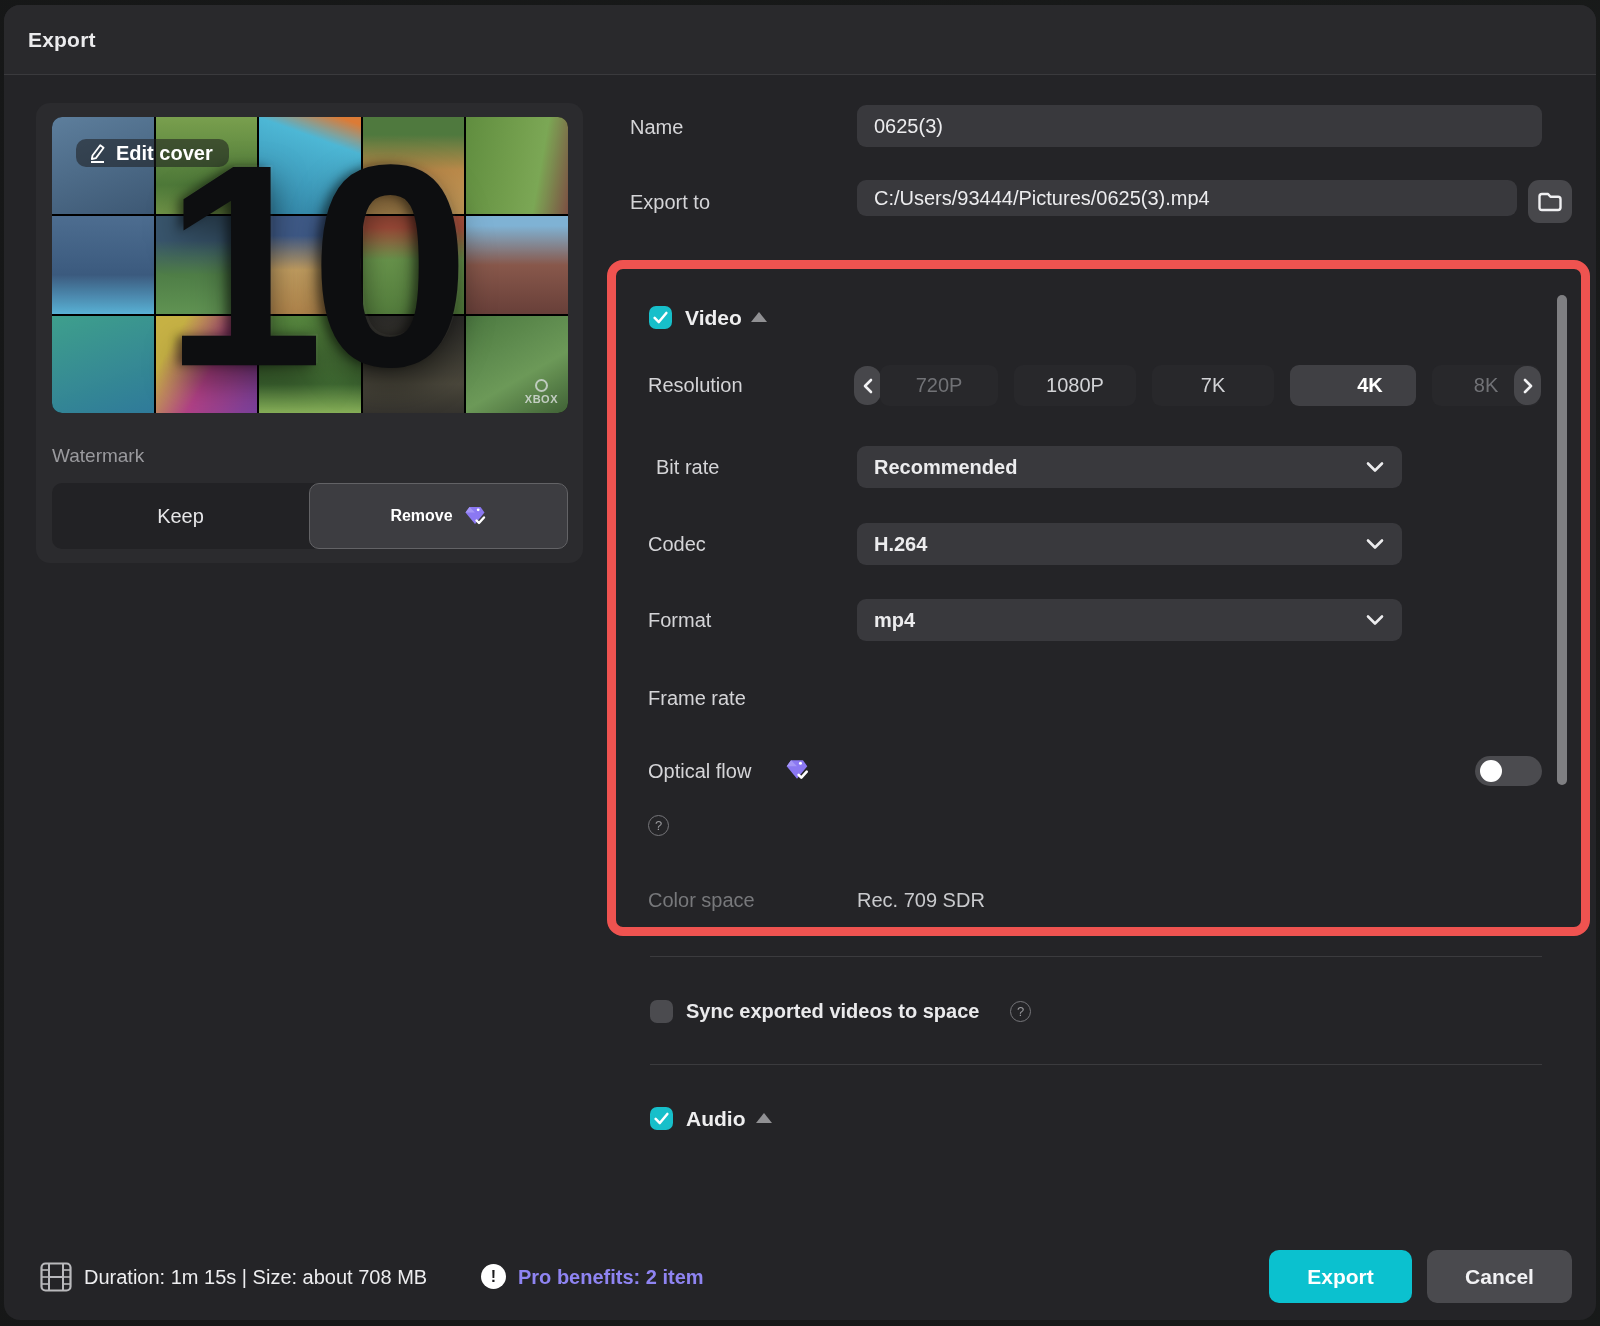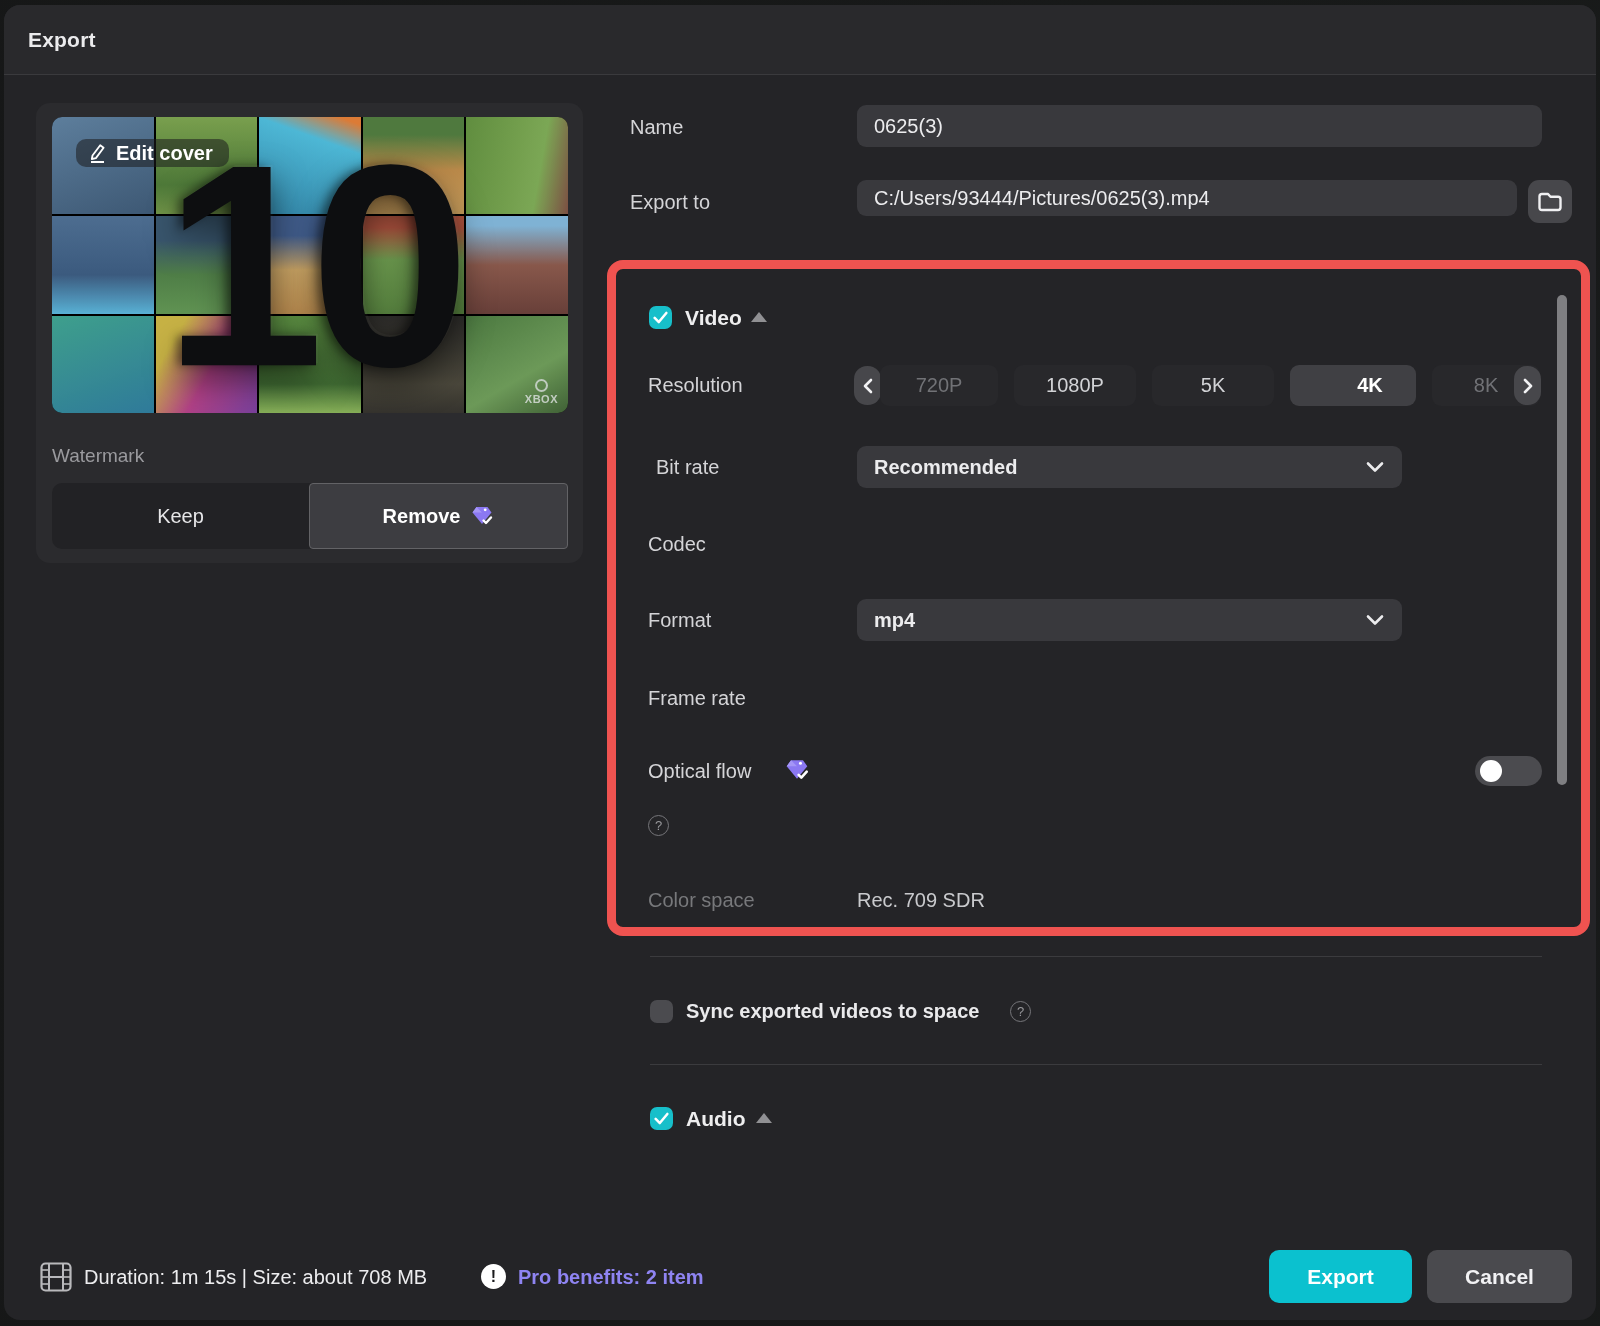--- a/index.html
+++ b/index.html
@@ -49,22 +49,22 @@
   .xbox { position:absolute; right:10px; bottom:8px; display:flex; flex-direction:column; align-items:center; gap:1px; opacity:.75; }
   .xbox .ball { width:13px; height:13px; border:2px solid #dfe2e4; border-radius:50%; }
   .xbox span { color:#e8eaec; font-size:11px; letter-spacing:.5px; font-weight:700; }
 
   .wm-label { position:absolute; left:16px; top:342px; color:#9a9a9e; font-size:19px; }
   .seg { position:absolute; left:16px; top:380px; width:516px; height:66px;
          background:#222225; border-radius:10px; display:flex; }
   .seg-keep { flex:1; display:flex; align-items:center; justify-content:center;
               color:#e6e6e8; font-size:20px; cursor:pointer; border-radius:10px; }
   .seg-remove { flex:1; display:flex; align-items:center; justify-content:center; gap:10px;
-                background:#3d3d41; border:1.5px solid #636366; border-radius:4px;
-                color:#ffffff; font-size:20px; font-weight:700; cursor:pointer; }
+                background:#3d3d41; border:1.5px solid #636366; border-radius:10px;
+                color:#ffffff; font-size:16px; font-weight:700; cursor:pointer; }
 
   
   .lbl { position:absolute; color:#d4d4d7; font-size:20px; }
   .dim-lbl { color:#77787b; }
   .field { position:absolute; background:#39393d; border:none; border-radius:9px;
            color:#ececee; font-size:20px; font-family:"Liberation Sans",sans-serif;
            padding:0 17px; outline:none; }
   .icon-btn { position:absolute; background:#47474b; border-radius:11px; display:flex;
               align-items:center; justify-content:center; cursor:pointer; }
 
@@ -198,38 +198,44 @@
     <div class="tri-up" style="left:747px; top:307px;"></div>
 
     <div class="lbl" style="left:644px; top:369px;">Resolution</div>
     <div class="res-nav" style="left:850px;">
       <svg width="10" height="16" viewBox="0 0 10 16">
         <polyline points="8,2 2,8 8,14" fill="none" stroke="#f2f2f4" stroke-width="2.6" stroke-linecap="round" stroke-linejoin="round"></polyline>
       </svg>
     </div>
     <div class="res-btn dimmed" style="left:876px;  width:118px;">720P</div>
     <div class="res-btn" style="left:1010px; width:122px;">1080P</div>
-    <div class="res-btn" style="left:1148px; width:122px;">5K</div>
+    <div class="res-btn" style="left:1148px; width:122px;">7K</div>
     <div class="res-btn selected" style="left:1286px; width:126px;">4K</div>
     <div class="res-btn dimmed" style="left:1428px; width:108px;">8K</div>
     <div class="res-nav" style="left:1510px;">
       <svg width="10" height="16" viewBox="0 0 10 16">
         <polyline points="2,2 8,8 2,14" fill="none" stroke="#f2f2f4" stroke-width="2.6" stroke-linecap="round" stroke-linejoin="round"></polyline>
       </svg>
     </div>
 
     <div class="lbl" style="left:644px; top:451px;margin-left:8px;">Bit rate</div>
     <div class="select" style="top:441px;">
       <span class="val">Recommended</span>
       <svg width="18" height="11" viewBox="0 0 18 11">
         <polyline points="2,2 9,9 16,2" fill="none" stroke="#ececee" stroke-width="2.6" stroke-linecap="round" stroke-linejoin="round"></polyline>
       </svg>
     </div>
 
     <div class="lbl" style="left:644px; top:528px;">Codec</div>
+    <div class="select" style="top:518px;">
+      <span class="val">H.264</span>
+      <svg width="18" height="11" viewBox="0 0 18 11">
+        <polyline points="2,2 9,9 16,2" fill="none" stroke="#ececee" stroke-width="2.6" stroke-linecap="round" stroke-linejoin="round"></polyline>
+      </svg>
+    </div>
 
     <div class="lbl" style="left:644px; top:604px;">Format</div>
     <div class="select" style="top:594px;">
       <span class="val">mp4</span>
       <svg width="18" height="11" viewBox="0 0 18 11">
         <polyline points="2,2 9,9 16,2" fill="none" stroke="#ececee" stroke-width="2.6" stroke-linecap="round" stroke-linejoin="round"></polyline>
       </svg>
     </div>
 
     <div class="lbl" style="left:644px; top:682px;">Frame rate</div>

